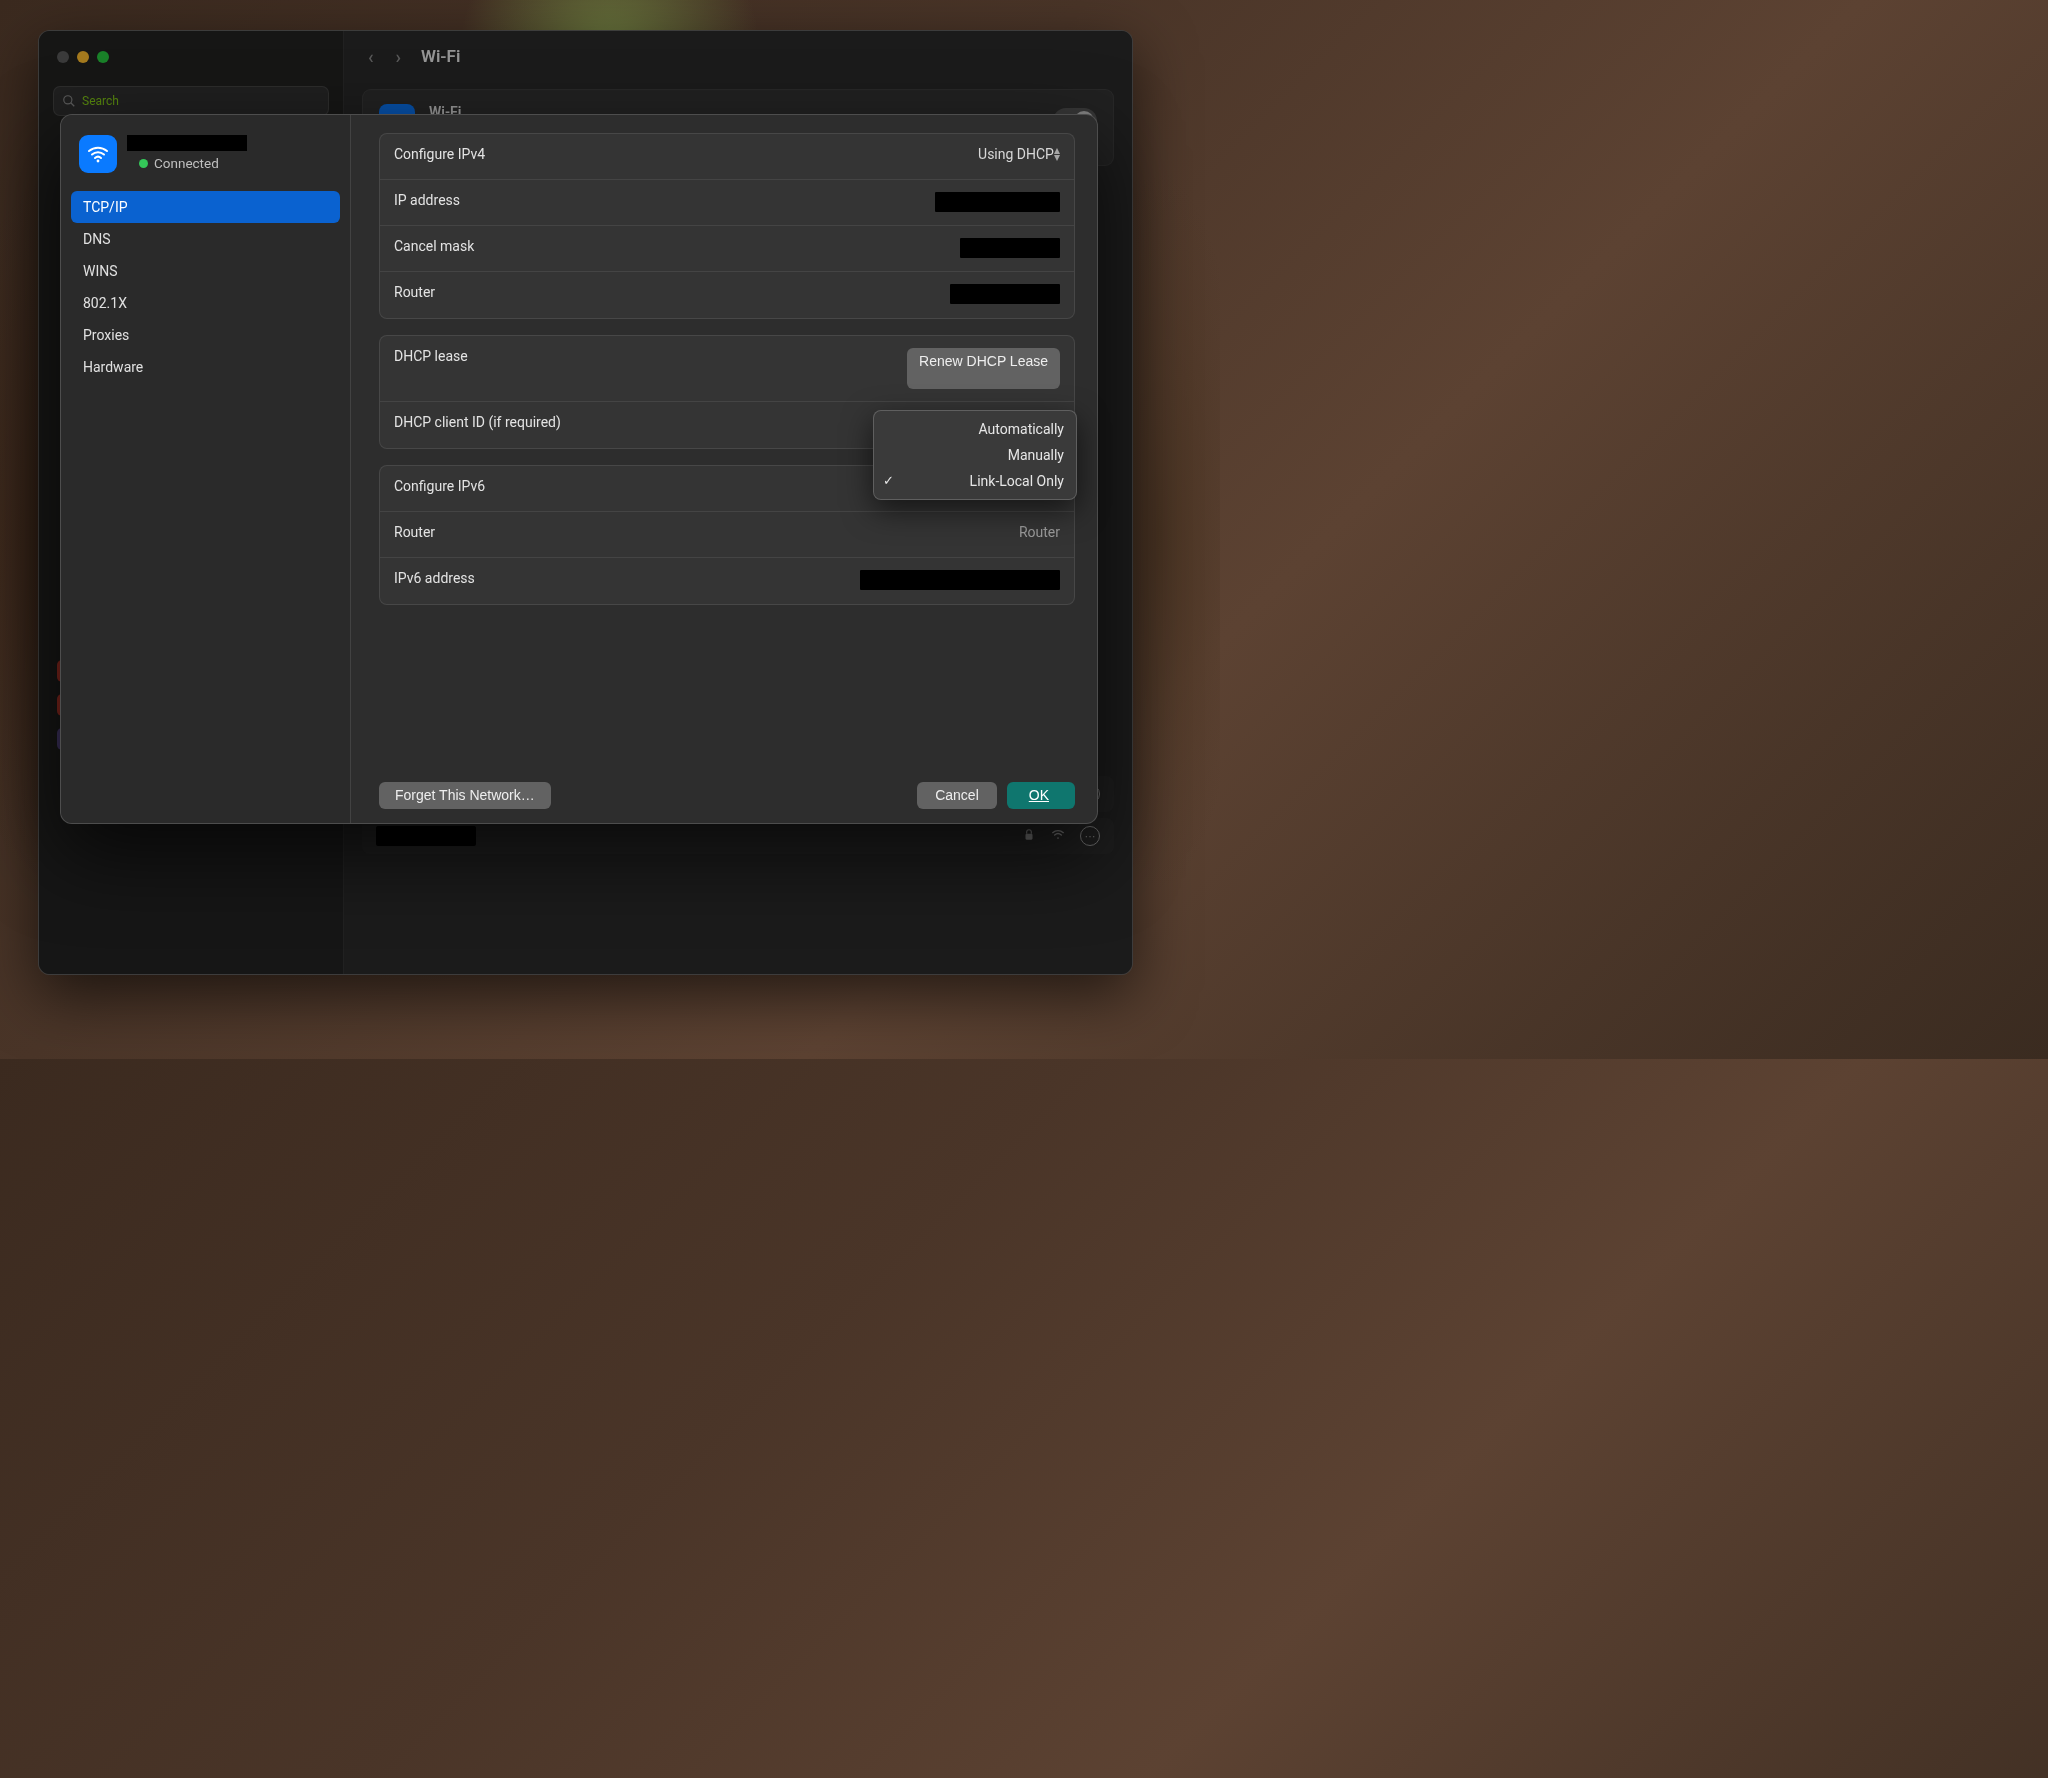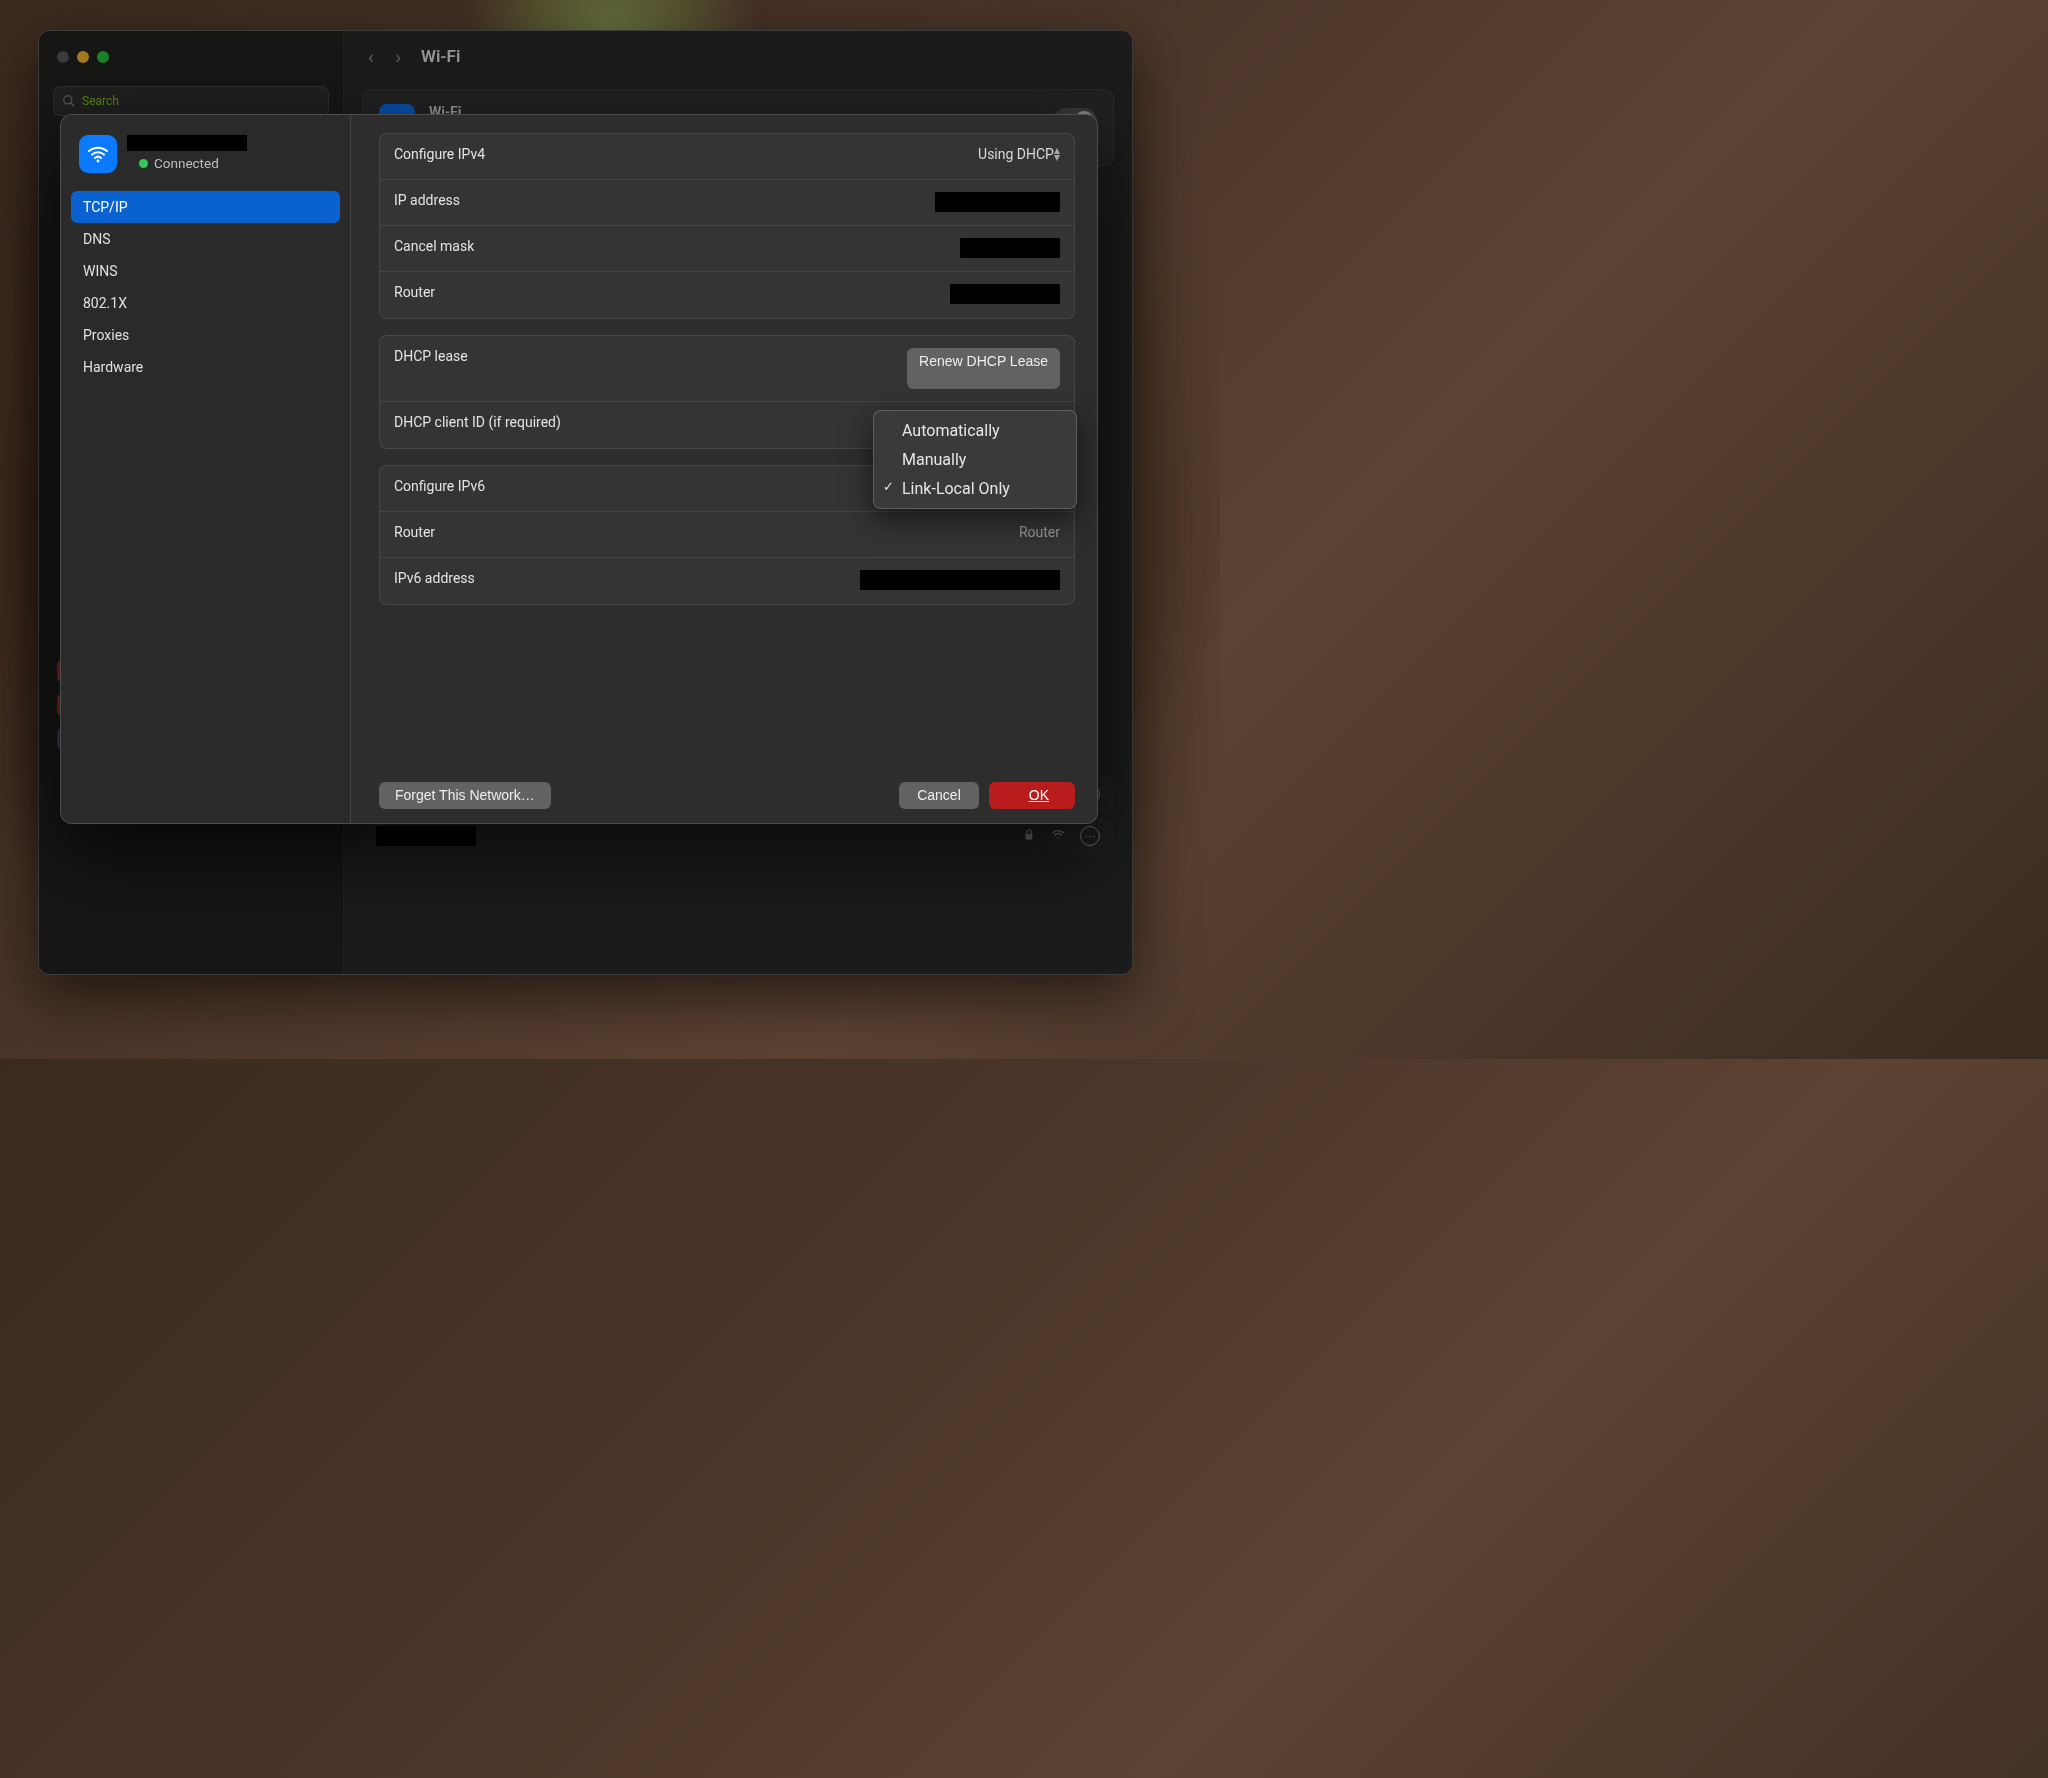--- a/index.html
+++ b/index.html
@@ -230,41 +230,42 @@
       display: flex; align-items: center; gap: 10px;
       padding-top: 14px;
     }
     .sheet-footer .spacer { flex: 1; }
     .btn {
       border: none; border-radius: 6px;
       padding: 5px 16px 6px;
       font-size: 14px;
     }
     .btn-secondary { background: #626262; color: #eee; }
-    .btn-primary { background: #b91c1c; color: #fff; padding-left: 40px; padding-right: 26px; text-decoration: underline; }
+    .btn-primary { background: #0f766e; color: #fff; padding-left: 22px; padding-right: 26px; text-decoration: underline; }
     .btn-cancel { background: #626262; color: #eee; padding-left: 18px; padding-right: 18px;}
 
     
     .dropdown-popover {
       position: absolute;
       right: 20px;
       top: 295px;
       width: 204px;
       background: #3a3a3a;
       border: 1px solid rgba(120,120,120,0.6);
       border-radius: 8px;
       box-shadow: 0 10px 30px rgba(0,0,0,0.6);
       padding: 5px 0;
       z-index: 200;
     }
     .dd-item {
       padding: 5px 12px 5px 28px;
       color: #e6e6e6;
-      font-size: 16px;
+      font-size: 14px;
       position: relative;
+      text-align: right;
     }
     .dd-item.checked::before {
       content: "✓";
       position: absolute; left: 9px; top: 5px;
       font-size: 13px;
     }
 
     
     .wifi-svg { fill: none; stroke: #fff; stroke-width: 2; stroke-linecap: round; }
   </style>

